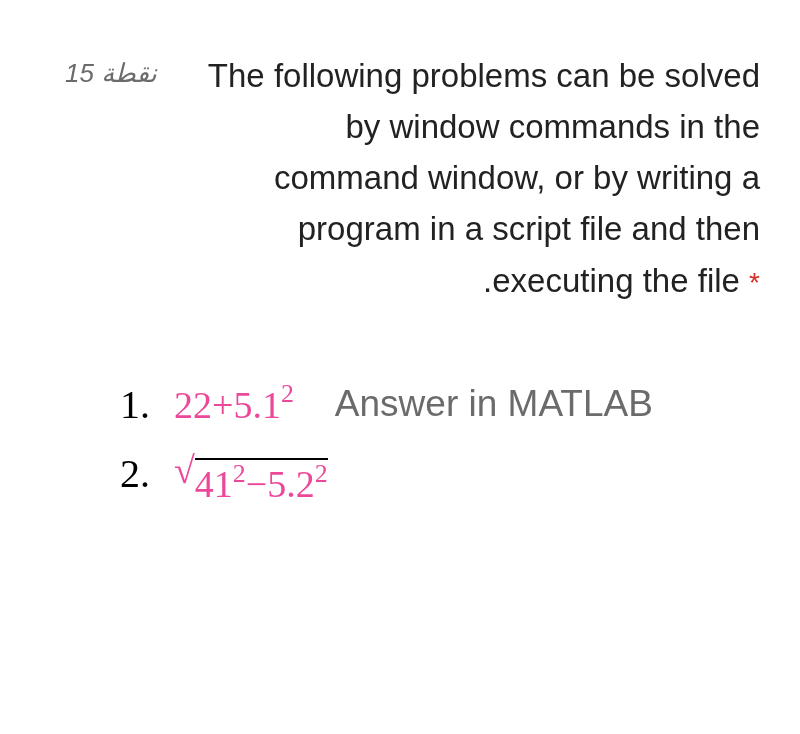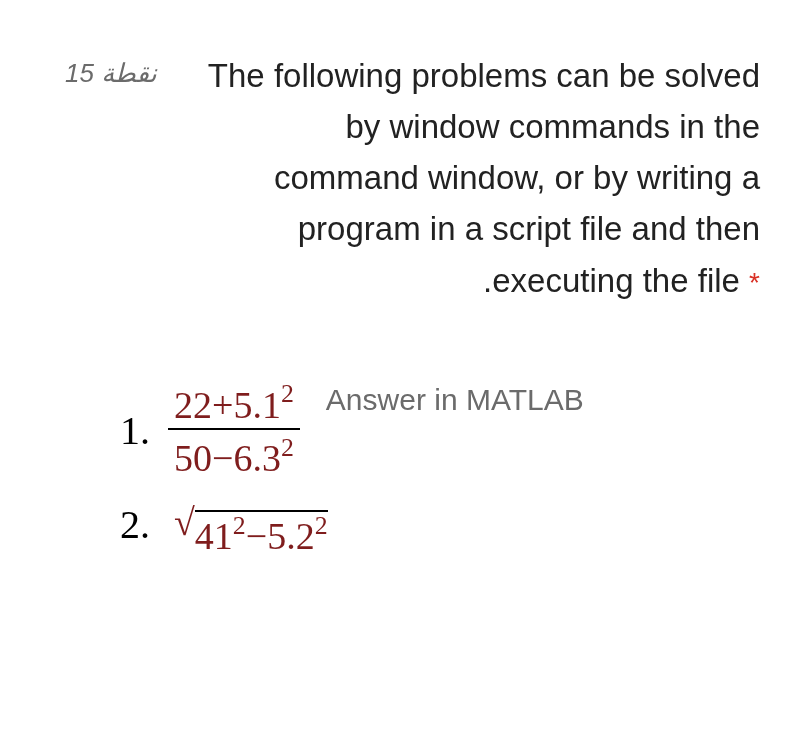--- a/index.html
+++ b/index.html
@@ -58,21 +58,21 @@
       color: #000;
       margin-right: 18px;
       font-family: 'Cambria Math', 'Times New Roman', serif;
     }
     .fraction {
       display: inline-flex;
       flex-direction: column;
       align-items: center;
       font-family: 'Cambria Math', 'Times New Roman', serif;
       font-size: 38px;
-      color: #7f1d1d;
+      color: #ec4899;
     }
     .fraction-top {
       padding: 0 6px 2px 6px;
     }
     .fraction-bottom {
       border-top: 2.5px solid #000;
       padding: 4px 6px 0 6px;
     }
     .sup {
       font-size: 0.68em;
@@ -84,23 +84,23 @@
       font-size: 1em;
     }
     .sqrt-content {
       border-top: 2.5px solid #000;
       display: inline-block;
       padding-top: 0;
       position: relative;
       top: 10px;
     }
     .annotation {
-      font-size: 30px;
+      font-size: 37px;
       color: #6b6b6b;
-      margin-left: 26px;
+      margin-left: 35px;
       font-family: Arial, sans-serif;
       font-weight: 400;
       align-self: flex-start;
       padding-top: 2px;
     }
     .italic-e {
       font-style: italic;
     }
     .sqrt-wrap {
       display: inline-flex;
@@ -119,23 +119,20 @@
 </div>
 
 <div class="problems-container">
 
   <div class="problem-row">
     <div class="problem-number">1.</div>
     <div class="fraction">
       <div class="fraction-top">
         <span>22+5.1</span><span class="sup">2</span>
       </div>
-      <div class="fraction-bottom">
-        <span>50−6.3</span><span class="sup">2</span>
-      </div>
     </div>
     <div class="annotation">Answer in MATLAB</div>
   </div>
 
   <div class="problem-row">
     <div class="problem-number">2.</div>
     <div class="fraction">
       <div class="fraction-top">
         <span class="sqrt-wrap">
           <span class="sqrt-symbol">√</span>

